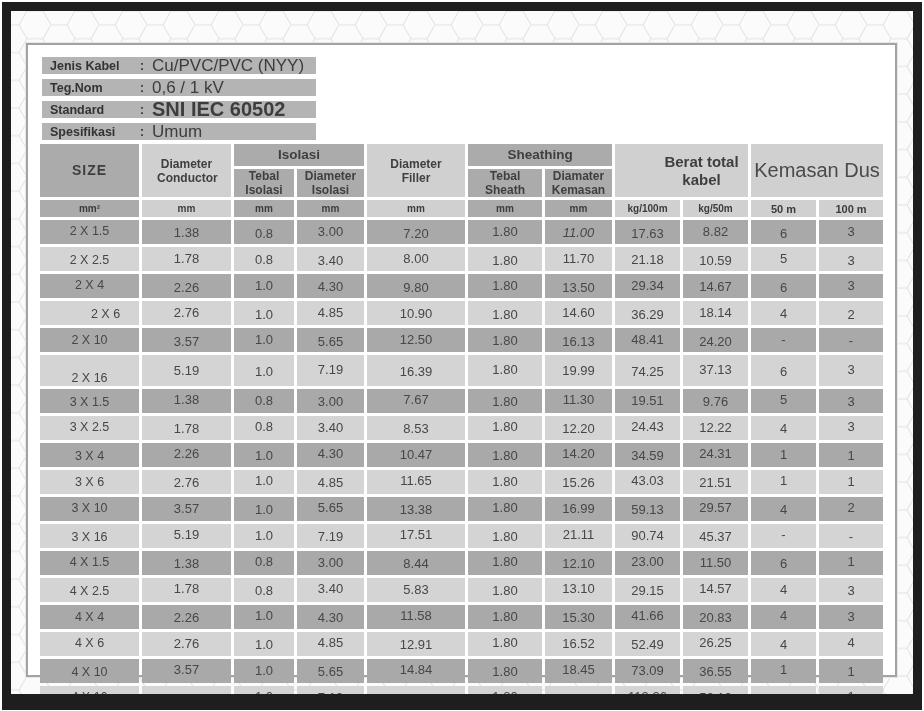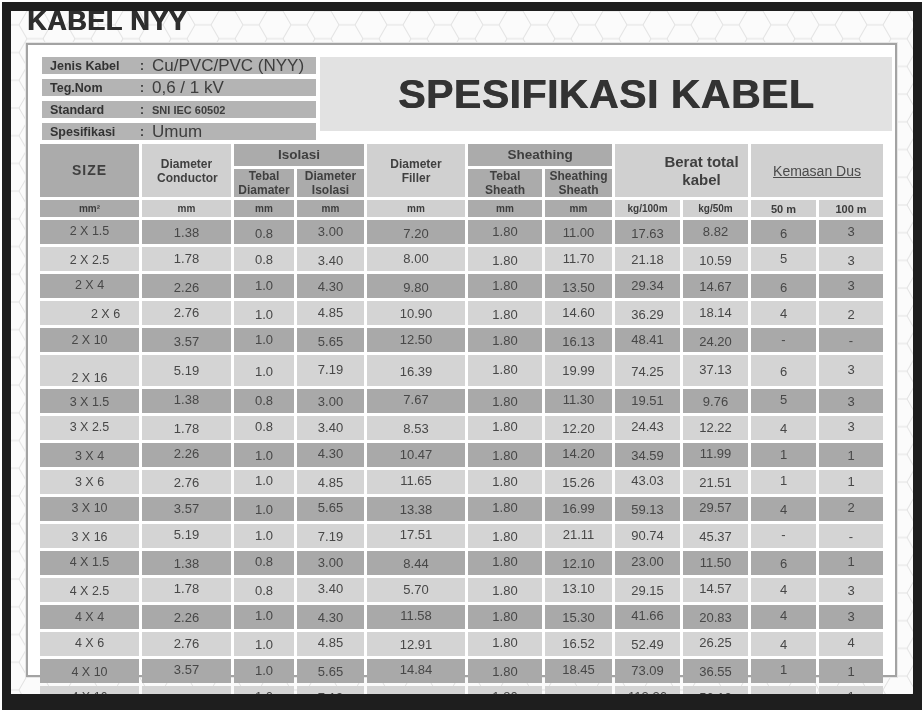--- a/index.html
+++ b/index.html
@@ -31,21 +31,21 @@
     box-sizing:border-box;
   }
   .info-box{position:absolute; left:14px; top:12px; width:274px;}
   .info-row{
     display:flex; align-items:center; height:17px; margin-bottom:5px;
     background:var(--info-bar); padding:0 8px;
   }
   .info-label{width:90px; font-weight:bold; font-size:12.5px; color:#333; flex:none;}
   .info-colon{width:12px; font-weight:bold; font-size:12px; color:#333; flex:none;}
   .info-value{font-size:17px; color:#3d3d3d; white-space:nowrap;}
-  .info-value.strong{font-weight:bold; font-size:11px;text-align:center;}
+  .info-value.strong{font-weight:bold; font-size:20px;text-align:center;}
   .banner{
     position:absolute; left:292px; top:12px; width:572px; height:74px;
     background:var(--banner-bg); display:flex; align-items:center; justify-content:center;
   }
   .banner-text{
     font-size:41px; font-weight:bold; color:#333; letter-spacing:0.5px;
     text-shadow:0.8px 0 currentColor;
   }
   table.spec-table{
     position:absolute; left:9px; top:96px; width:849px;
@@ -54,21 +54,21 @@
   .spec-table th,.spec-table td{
     text-align:center; vertical-align:middle; overflow:hidden; padding:0;
   }
   .spec-table th{font-size:12px; font-weight:bold; color:#3f3f3f; line-height:1.18;}
   .spec-table th.dark{background:var(--header-dark);}
   .spec-table th.light{background:var(--header-light);}
   tr.h1{height:22px;} tr.h2{height:28px;} tr.units{height:17px;}
   th.size-h{font-size:14px; letter-spacing:1px;}
   th.group-h{font-size:13.5px;}
   th.berat-h{font-size:15px;padding-left:40px;}
-  th.kemasan-h{font-size:14px; font-weight:normal; color:#4a4a4a; line-height:1.15;text-decoration:underline;}
+  th.kemasan-h{font-size:20px; font-weight:normal; color:#4a4a4a; line-height:1.15;}
   th.pad{padding:0 15px;}
   td.unit{font-size:10px; font-weight:bold; color:#3c3c3c;}
   td.unit.dark{background:var(--header-dark);}
   td.unit.light{background:var(--header-light);}
   td.unit.bigu{font-size:11px;}
   tbody tr{height:24px;}
   tbody td{font-size:13px; color:var(--text-cell); line-height:1;}
   tbody td:first-child{font-size:12.5px;}
   tbody tr.dark-row td{background:var(--cell-dark);}
   tbody tr.light-row td{background:var(--cell-light);}
@@ -88,21 +88,20 @@
                  M16,27.71 L8,41.57 L-8,41.57 L-16,27.71 L-8,13.86 L8,13.86 Z
                  M64,27.71 L56,41.57 L40,41.57 L32,27.71 L40,13.86 L56,13.86 Z"></path>
       </pattern>
     </defs>
     <rect width="100%" height="100%" fill="#fbfbfb"></rect>
     <rect width="100%" height="100%" fill="url(#hexp)"></rect>
   </svg>
 
   <div class="frame"></div>
 
-  <div class="page-title">KABEL NYY</div>
 
   <div class="panel">
 
     <div class="info-box">
       <div class="info-row">
         <span class="info-label">Jenis Kabel</span>
         <span class="info-colon">:</span>
         <span class="info-value">Cu/PVC/PVC (NYY)</span>
       </div>
       <div class="info-row">
@@ -115,23 +114,20 @@
         <span class="info-colon">:</span>
         <span class="info-value strong">SNI IEC 60502</span>
       </div>
       <div class="info-row">
         <span class="info-label">Spesifikasi</span>
         <span class="info-colon">:</span>
         <span class="info-value">Umum</span>
       </div>
     </div>
 
-    <div class="banner">
-      <span class="banner-text">SPESIFIKASI KABEL</span>
-    </div>
 
     <table class="spec-table">
       <colgroup>
         <col style="width:99px">
           <col style="width:89px">
           <col style="width:60px">
           <col style="width:67px">
         <col style="width:98px">
           <col style="width:74px">
           <col style="width:67px">
@@ -144,24 +140,24 @@
         <tr class="h1">
           <th rowspan="2" class="dark size-h">SIZE</th>
           <th rowspan="2" class="light pad">Diameter Conductor</th>
           <th colspan="2" class="dark group-h">Isolasi</th>
           <th rowspan="2" class="light pad">Diameter Filler</th>
           <th colspan="2" class="dark group-h">Sheathing</th>
           <th rowspan="2" colspan="2" class="light berat-h">Berat total kabel</th>
           <th rowspan="2" colspan="2" class="light kemasan-h">Kemasan Dus</th>
         </tr>
         <tr class="h2">
-          <th class="dark">Tebal Diamater</th>
+          <th class="dark">Tebal Isolasi</th>
           <th class="dark">Diameter Isolasi</th>
           <th class="dark pad">Tebal Sheath</th>
-          <th class="dark">Sheathing Sheath</th>
+          <th class="dark">Diamater Kemasan</th>
         </tr>
         <tr class="units" id="units-row">
             <td class="unit dark">mm²</td>
             <td class="unit light">mm</td>
             <td class="unit dark">mm</td>
             <td class="unit dark">mm</td>
             <td class="unit light">mm</td>
             <td class="unit dark">mm</td>
             <td class="unit dark">mm</td>
             <td class="unit light">kg/100m</td>
@@ -171,21 +167,21 @@
           </tr>
       </thead>
       <tbody id="table-body">
           <tr class="dark-row">
             <td><span style="transform: translateY(-1.4px);">2 X 1.5</span></td>
             <td><span style="transform: translateY(0px);">1.38</span></td>
             <td><span style="transform: translateY(1.4px);">0.8</span></td>
             <td><span style="transform: translateY(-0.7px);">3.00</span></td>
             <td><span style="transform: translateY(0.7px);">7.20</span></td>
             <td><span style="transform: translateY(-1.4px);">1.80</span></td>
-            <td><span style="transform: translateY(0px);">11.00</span></td>
+            <td><span style="transform: translateY(0px); font-style: italic;">11.00</span></td>
             <td><span style="transform: translateY(1.4px);">17.63</span></td>
             <td><span style="transform: translateY(-0.7px);">8.82</span></td>
             <td><span style="transform: translateY(0.7px);">6</span></td>
             <td><span style="transform: translateY(-1.4px);">3</span></td>
           </tr>
           <tr class="light-row">
             <td><span style="transform: translateY(0.7px);">2 X 2.5</span></td>
             <td><span style="transform: translateY(-1.4px);">1.78</span></td>
             <td><span style="transform: translateY(0px);">0.8</span></td>
             <td><span style="transform: translateY(1.4px);">3.40</span></td>
@@ -277,21 +273,21 @@
           </tr>
           <tr class="dark-row">
             <td><span style="transform: translateY(1.4px);">3 X 4</span></td>
             <td><span style="transform: translateY(-0.7px);">2.26</span></td>
             <td><span style="transform: translateY(0.7px);">1.0</span></td>
             <td><span style="transform: translateY(-1.4px);">4.30</span></td>
             <td><span style="transform: translateY(0px);">10.47</span></td>
             <td><span style="transform: translateY(1.4px);">1.80</span></td>
             <td><span style="transform: translateY(-0.7px);">14.20</span></td>
             <td><span style="transform: translateY(0.7px);">34.59</span></td>
-            <td><span style="transform: translateY(-1.4px);">11.99</span></td>
+            <td><span style="transform: translateY(-1.4px);">24.31</span></td>
             <td><span style="transform: translateY(0px);">1</span></td>
             <td><span style="transform: translateY(1.4px);">1</span></td>
           </tr>
           <tr class="light-row">
             <td><span style="transform: translateY(0px);">3 X 6</span></td>
             <td><span style="transform: translateY(1.4px);">2.76</span></td>
             <td><span style="transform: translateY(-0.7px);">1.0</span></td>
             <td><span style="transform: translateY(0.7px);">4.85</span></td>
             <td><span style="transform: translateY(-1.4px);">11.65</span></td>
             <td><span style="transform: translateY(0px);">1.80</span></td>
@@ -338,21 +334,21 @@
             <td><span style="transform: translateY(-1.4px);">23.00</span></td>
             <td><span style="transform: translateY(0px);">11.50</span></td>
             <td><span style="transform: translateY(1.4px);">6</span></td>
             <td><span style="transform: translateY(-0.7px);">1</span></td>
           </tr>
           <tr class="light-row">
             <td><span style="transform: translateY(1.4px);">4 X 2.5</span></td>
             <td><span style="transform: translateY(-0.7px);">1.78</span></td>
             <td><span style="transform: translateY(0.7px);">0.8</span></td>
             <td><span style="transform: translateY(-1.4px);">3.40</span></td>
-            <td><span style="transform: translateY(0px);">5.70</span></td>
+            <td><span style="transform: translateY(0px);">5.83</span></td>
             <td><span style="transform: translateY(1.4px);">1.80</span></td>
             <td><span style="transform: translateY(-0.7px);">13.10</span></td>
             <td><span style="transform: translateY(0.7px);">29.15</span></td>
             <td><span style="transform: translateY(-1.4px);">14.57</span></td>
             <td><span style="transform: translateY(0px);">4</span></td>
             <td><span style="transform: translateY(1.4px);">3</span></td>
           </tr>
           <tr class="dark-row">
             <td><span style="transform: translateY(0px);">4 X 4</span></td>
             <td><span style="transform: translateY(1.4px);">2.26</span></td>

